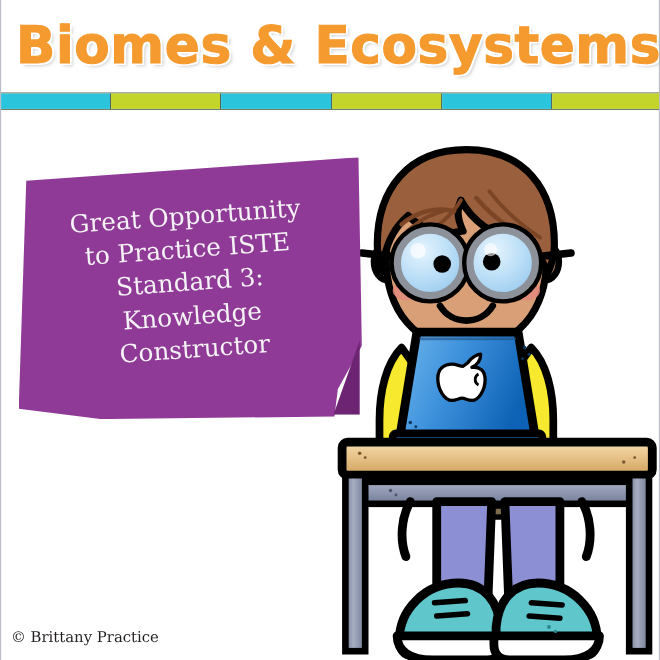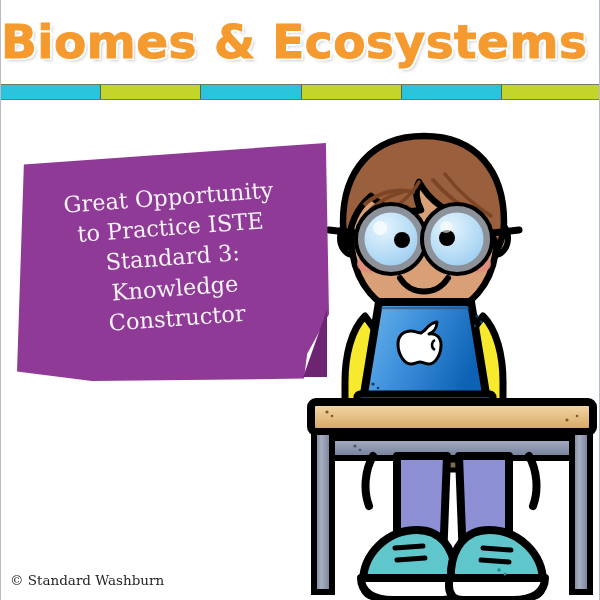--- a/index.html
+++ b/index.html
@@ -26,21 +26,21 @@
   }
 
   
   #title-area {
     position: absolute;
     left: 0; top: 0;
     width: 600px;
     height: 82px;
     display: flex;
     align-items: center;
-    justify-content: flex-start;
+    justify-content: flex-end;
   }
   #title-text {
     font-family: "DejaVu Sans", sans-serif;
     font-weight: bold;
     font-size: 47px;
     letter-spacing: 0.5px;
     color: #f59a2e;
     -webkit-text-stroke: 1px #f59a2e;
     text-shadow:
        2px  2px 0 #ffffff,
@@ -318,15 +318,15 @@
     <div id="banner-fold" style="background: rgb(109, 36, 115);"></div>
     <div id="banner-text">
       <div class="banner-line" style="color: rgb(244, 242, 245);">Great Opportunity</div>
       <div class="banner-line" style="color: rgb(244, 242, 245);">to Practice ISTE</div>
       <div class="banner-line" style="color: rgb(244, 242, 245);">Standard 3:</div>
       <div class="banner-line" style="color: rgb(244, 242, 245);">Knowledge</div>
       <div class="banner-line" style="color: rgb(244, 242, 245);">Constructor</div>
     </div>
   </div>
 
-  <div id="copyright">© Standard Washburn</div>
+  <div id="copyright">© Brittany Practice</div>
 
 </div>
 
 </body></html>

